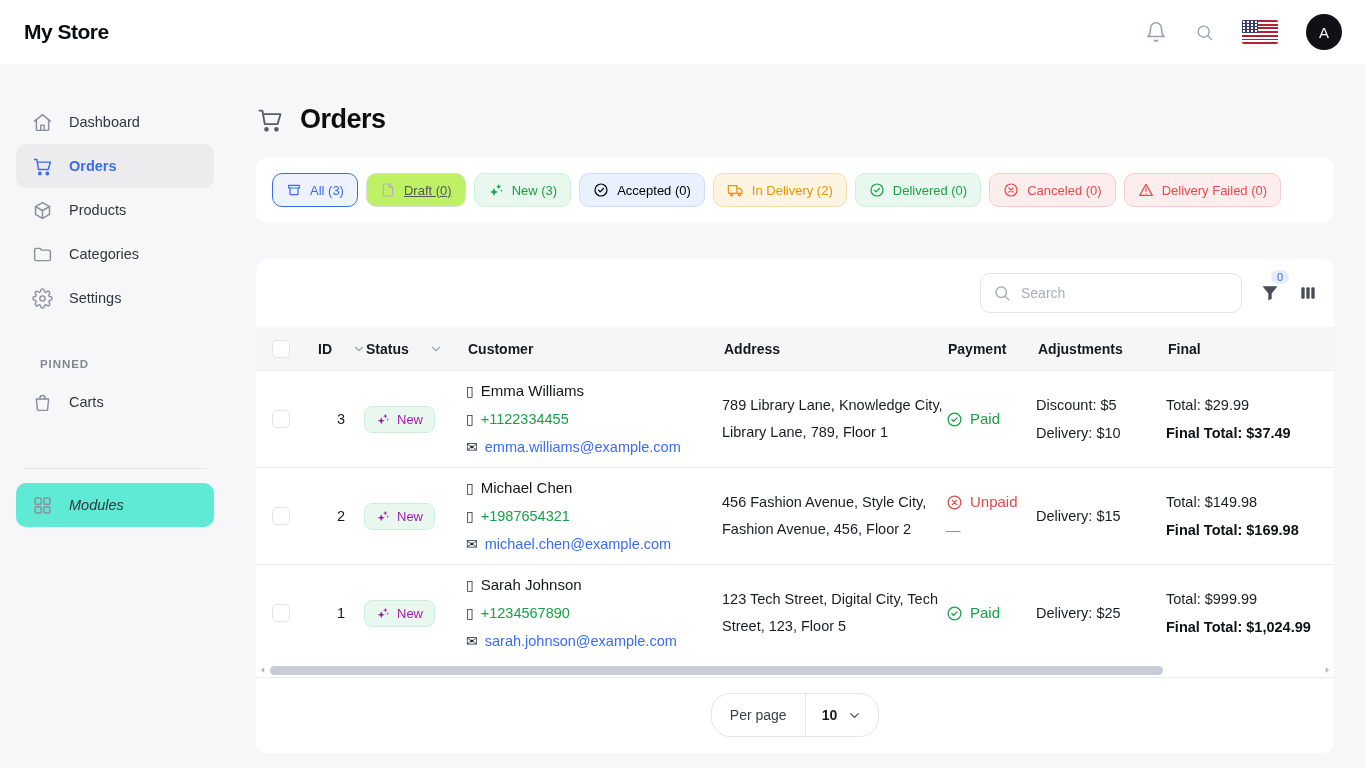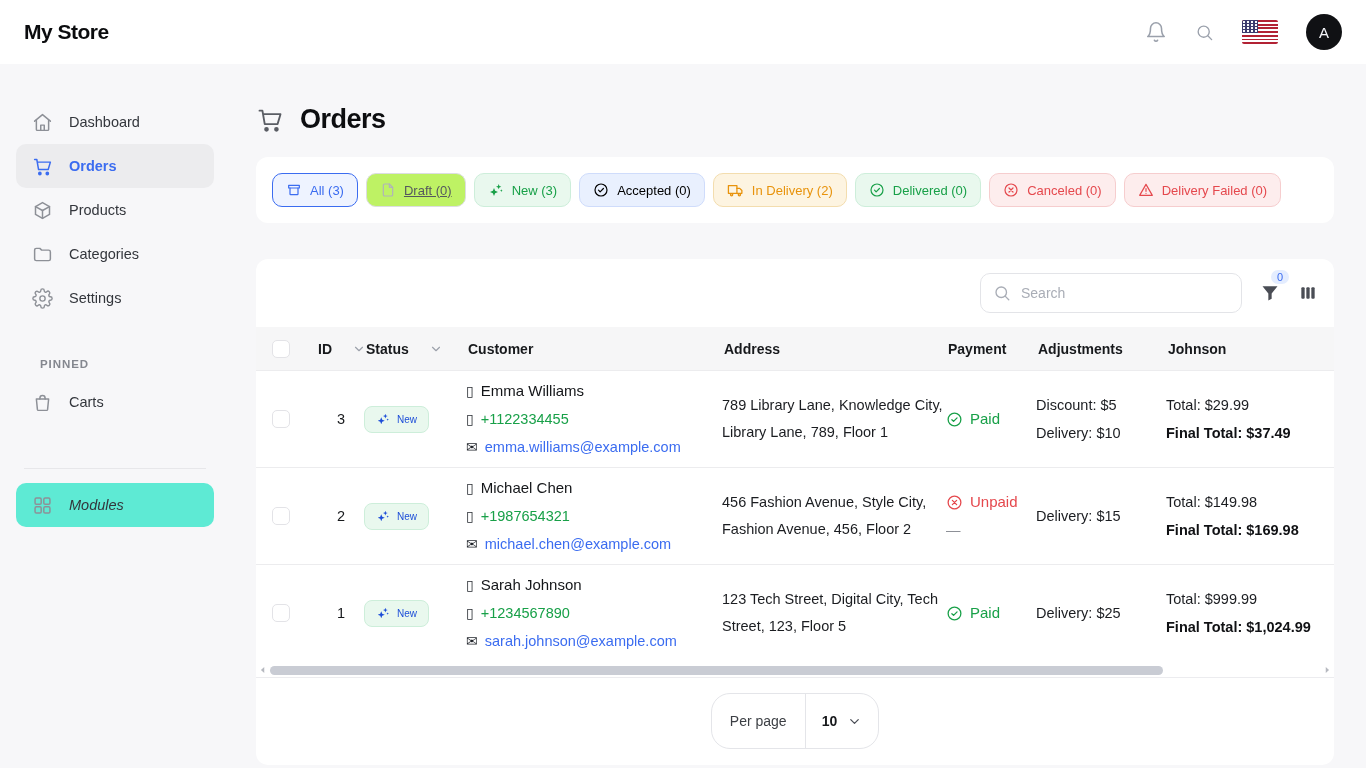--- a/index.html
+++ b/index.html
@@ -68,21 +68,21 @@
   .col-payment { flex:0 0 90px; }
   .col-adjust  { flex:0 0 130px; }
   .col-totals  { flex:1 1 auto; }
 
   .data-row { border-top:1px solid #ececee; height:97px; font-size:14.5px; }
   .data-row > div { display:flex; flex-direction:column; justify-content:center; }
   .data-row .col-check, .data-row .col-id { flex-direction:row; align-items:center; }
   .col-id { justify-content:flex-start; padding-left:12px; }
   .checkbox { width:18px; height:18px; border:1.5px solid #e3e3e7; border-radius:5px; background:#fff; cursor:pointer; }
 
-  .status-badge { display:inline-flex; align-items:center; gap:7px; height:27px; padding:2px 11px; border-radius:8px; background:#e9f8ee; border:1px solid #cdeeda; color:#1d4ed8; font-size:10px; width:fit-content; }
+  .status-badge { display:inline-flex; align-items:center; gap:7px; height:27px; padding:2px 11px; border-radius:8px; background:#e9f8ee; border:1px solid #cdeeda; color:#a21caf; font-size:13px; width:fit-content; }
 
   .cust-line { display:flex; align-items:center; gap:7px; line-height:28px; }
   .glyph { font-size:14px; color:#1f2329; }
   .cust-name { color:#141619; font-size:15px; }
   .cust-phone { color:#18a048; }
   .cust-email { color:#3b6cf0; }
   .addr { line-height:27px; color:#1b1d21; }
 
   .pay { display:flex; align-items:center; gap:7px; font-size:15px; line-height:28px; }
   .pay.paid { color:#18a048; }
@@ -91,21 +91,21 @@
   .adj { line-height:28px; color:#1b1d21; }
   .tot { line-height:28px; color:#1b1d21; }
   .tot-final { font-weight:bold; color:#101114; }
 
   .hscroll { display:flex; align-items:center; height:14px; margin:2px 2px 0 2px; gap:2px; }
   .hs-arrow { color:#b6b9c0; display:flex; }
   .hs-track { flex:1; height:9px; position:relative; }
   .hs-thumb { position:absolute; left:0; top:0; height:9px; width:85%; background:#c9ccd4; border-radius:5px; cursor:grab; }
 
   .pag-row { border-top:1px solid #ececef; display:flex; justify-content:center; padding:15px 0 16px 0; }
-  .perpage { display:flex; align-items:center; height:56px; border:1px solid #e4e5e9; border-radius:19px; overflow:hidden; cursor:pointer;justify-content:center; }
+  .perpage { display:flex; align-items:center; height:44px; border:1px solid #e4e5e9; border-radius:19px; overflow:hidden; cursor:pointer;justify-content:center; }
   .pp-label { padding:0 18px; font-size:14px; color:#3c3f44; border-right:1px solid #e4e5e9; height:100%; display:flex; align-items:center; }
   .pp-value { padding:0 16px; display:flex; align-items:center; gap:10px; font-size:14px; font-weight:bold; color:#17191c; }
   .pp-value .sort-ic { color:#4a4d55; }
 </style>
 </head>
 <body>
 
 <header class="top-header">
   <div class="brand">My Store</div>
   <div class="header-right">
@@ -356,21 +356,21 @@
         <div class="col-address th">
             <span>Address</span>
           </div>
         <div class="col-payment th">
             <span>Payment</span>
           </div>
         <div class="col-adjust th">
             <span>Adjustments</span>
           </div>
         <div class="col-totals th">
-            <span>Johnson</span>
+            <span>Final</span>
           </div>
       </div>
 
       <div class="tbl-row data-row">
         <div class="col-check">
             <span class="checkbox"></span>
           </div>
         <div class="col-id">
             <span>3</span>
           </div>

